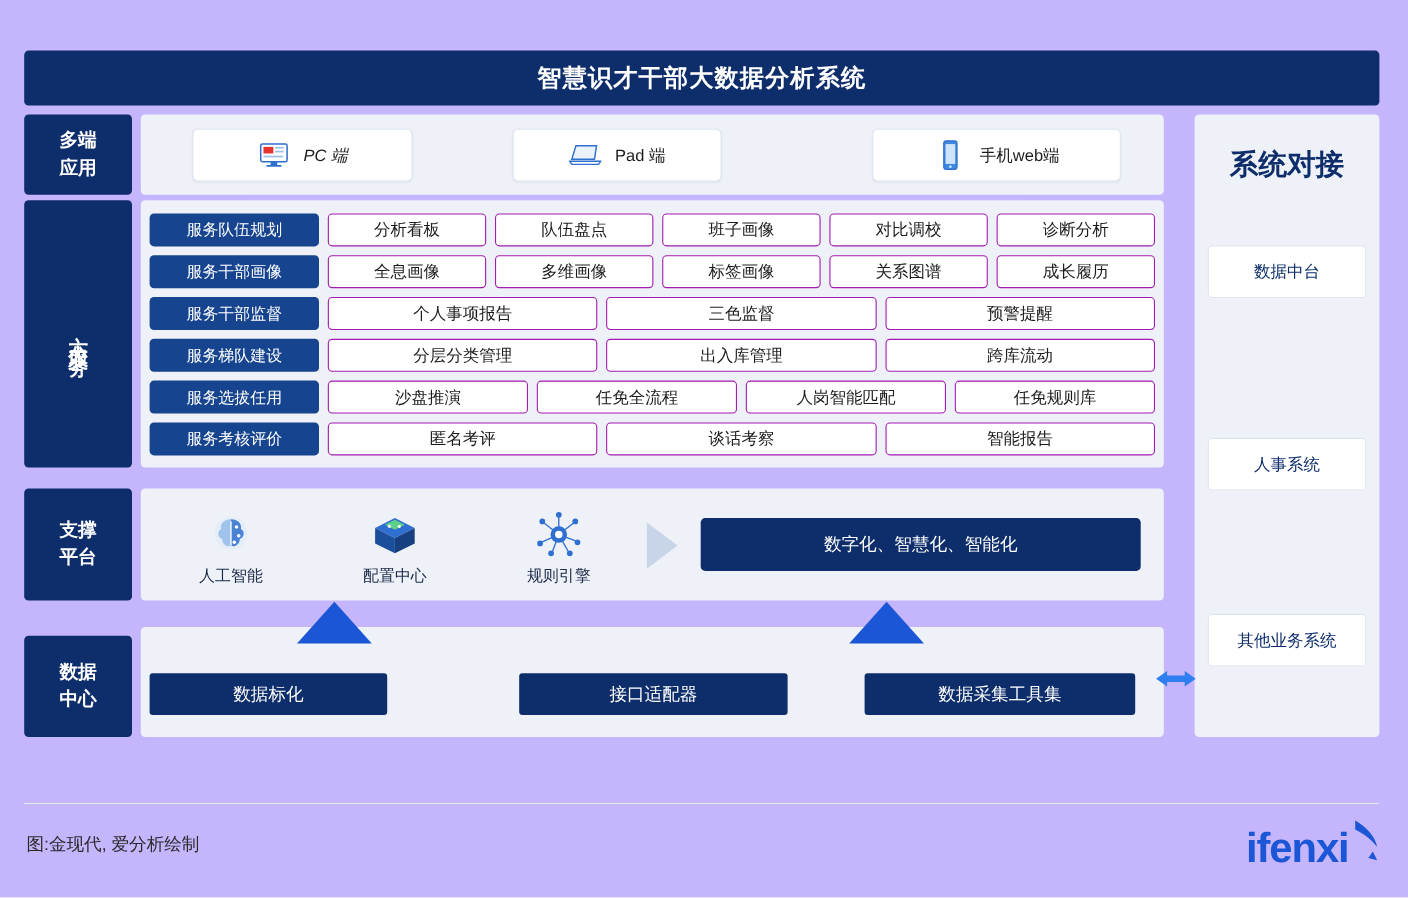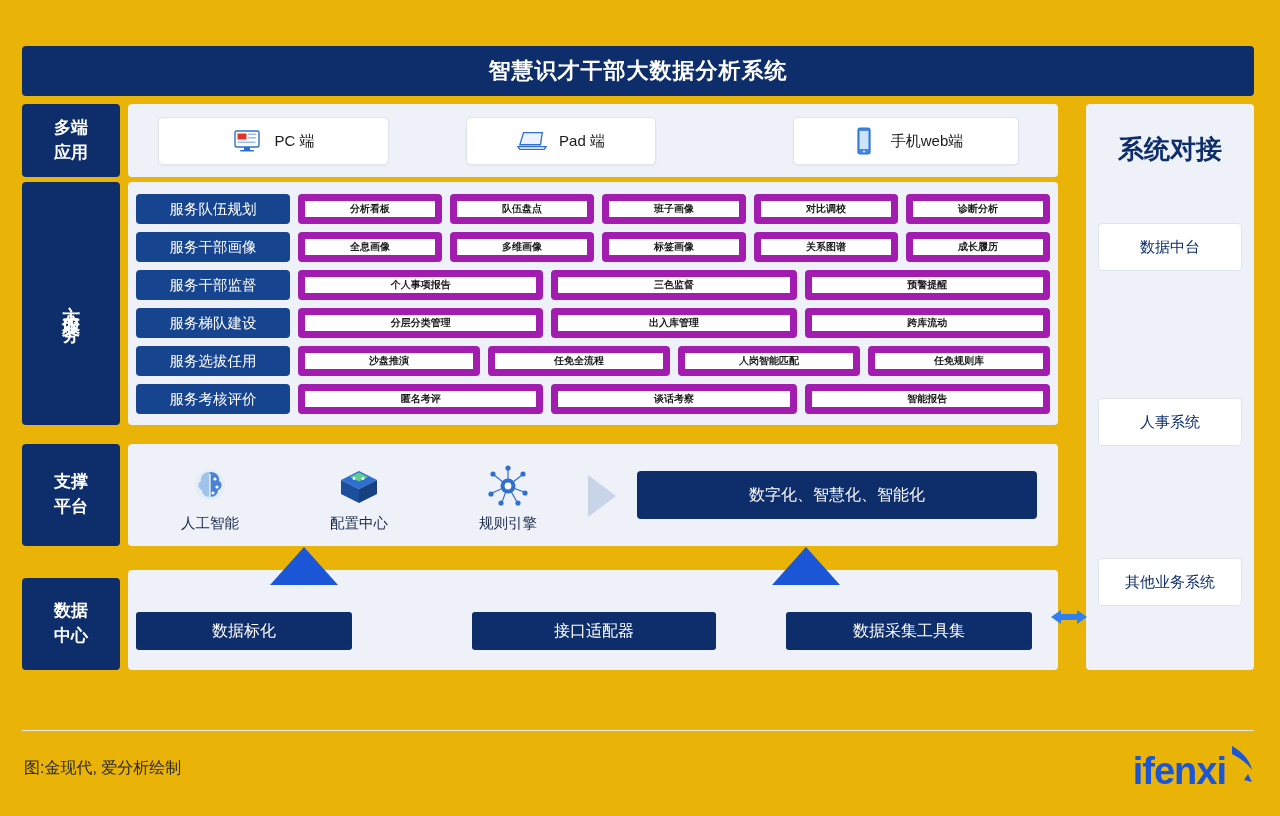--- a/index.html
+++ b/index.html
@@ -5,21 +5,21 @@
   * { box-sizing: border-box; margin: 0; padding: 0; }
   html, body {
     width: 1280px; height: 816px;
     background: #ffffff;
     font-family: "Liberation Sans", "DejaVu Sans", sans-serif;
     overflow: hidden;
   }
   .page {
     position: relative;
     width: 1280px; height: 816px;
-    background: #eab308;
+    background: #c4b5fd;
     padding: 3px;
   }
 
   
   .title-banner {
     position: absolute;
     left: 22px; top: 46px;
     width: 1232px; height: 50px;
     background: #0d2d6b;
     border-radius: 4px;
@@ -66,21 +66,21 @@
     height: 48px;
     background: #ffffff;
     border: 1px solid #dfe5ef;
     border-radius: 5px;
     display: flex; align-items: center; justify-content: center;
     gap: 12px;
     font-size: 15px;
     color: #1b1b1b;
     box-shadow: 0 1px 2px rgba(20,40,90,.05);
   }
-  #term-0 { left: 158px; width: 231px; }
+  #term-0 { left: 175px; width: 200px; font-style: italic; }
   #term-1 { left: 466px; width: 190px; }
   #term-2 { left: 793px; width: 226px; }
   .term-icon { display:flex; align-items:center; justify-content:center; width: 30px; height: 26px; }
 
   
   .svc-row {
     position: absolute;
     left: 136px;
     width: 914px;
     height: 30px;
@@ -92,26 +92,25 @@
     flex: 0 0 154px;
     background: #17448f;
     color: #fff;
     border-radius: 4px;
     display: flex; align-items: center; justify-content: center;
     font-size: 14.5px;
   }
   .svc-cell {
     flex: 1;
     background: #ffffff;
-    border: 7px solid #a21caf;
-    border-radius: 4px;
-    display: flex; align-items: center; justify-content: center;
-    font-size: 10px;
+    border: 1px solid #a21caf;
+    border-radius: 4px;
+    display: flex; align-items: center; justify-content: center;
+    font-size: 15px;
     color: #1b1b1b;
-    font-weight: bold;
   }
 
   
   .plat-item {
     position: absolute;
     width: 110px;
     text-align: center;
     font-size: 14.5px;
     color: #1b2a4a;
   }

